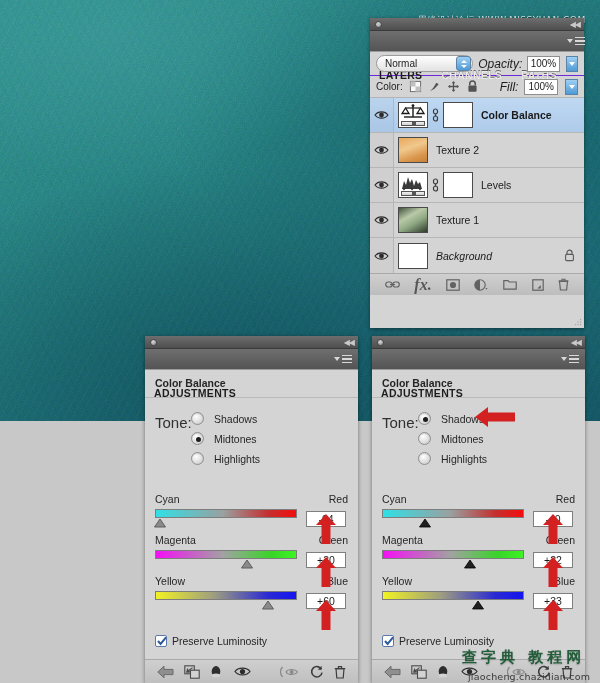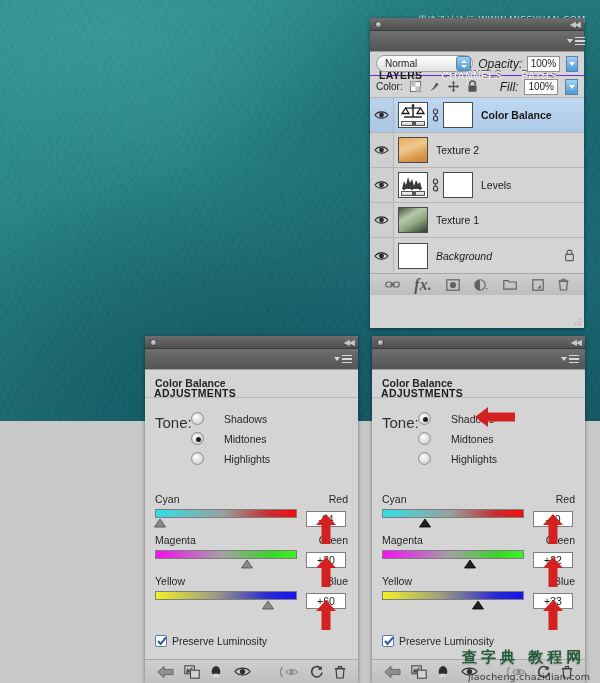--- a/index.html
+++ b/index.html
@@ -203,21 +203,21 @@
 
   .adj-title {
     font-size: 10.5px; font-weight: bold; color: #262626;
     padding: 7px 10px 8px 10px;
   }
   .adj-sep { height: 1px; background: #b9b9b9; margin: 0 0 0 0; }
 
   .tone-block { padding: 14px 0 10px 10px; display: flex; }
   .tone-label { font-size: 15px; color: #303030; padding-top: 2px; width: 36px; }
   .radio-group { display: flex; flex-direction: column; gap: 7px; }
-  .radio-item { display: flex; align-items: flex-end; gap: 20px; }
+  .radio-item { display: flex; align-items: flex-end; gap: 10px; }
   .radio {
     width: 13px; height: 13px; border-radius: 50%;
     background: radial-gradient(circle at 38% 32%, #ffffff, #dcdcdc 60%, #bdbdbd);
     border: 1px solid #8f8f8f;
     box-shadow: inset 0 1px 1px rgba(0,0,0,.12);
     position: relative; flex: none;
   }
   .radio.on::after {
     content: ""; position: absolute; left: 4px; top: 4px;
     width: 5px; height: 5px; border-radius: 50%; background: #1c1c1c;

